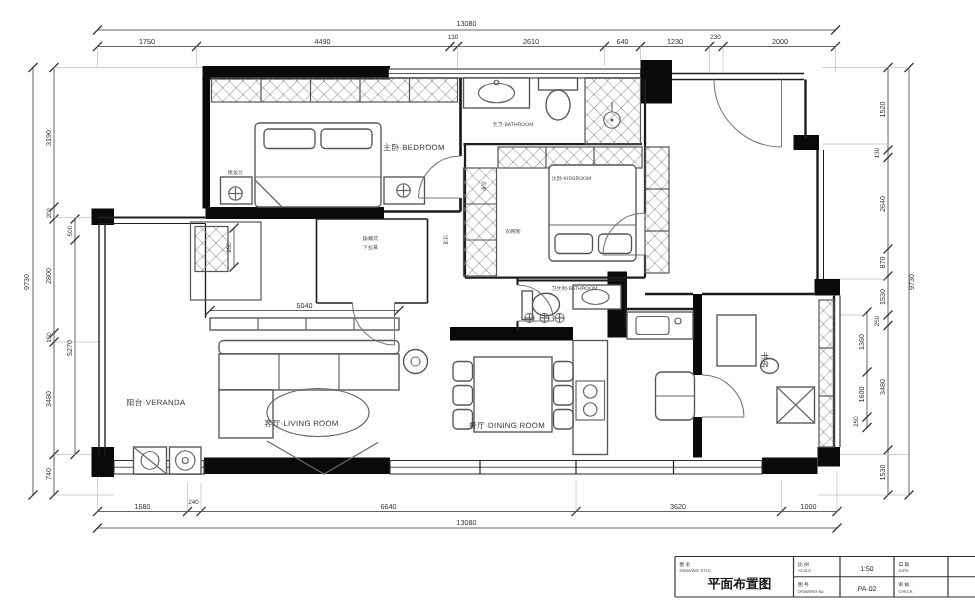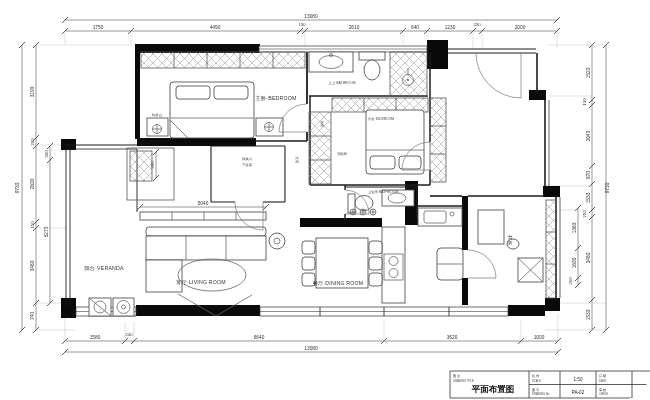--- a/index.html
+++ b/index.html
@@ -1,17 +1,17 @@
 <!DOCTYPE html>
 <html><head>
 <meta charset="utf-8">
 <style>
   html,body{margin:0;padding:0;background:#fff;}
   .sheet{width:650px;height:400px;position:relative;background:#fff;overflow:hidden;
-         font-family:"Liberation Sans", sans-serif;border-radius:29px;}
+         font-family:"Liberation Sans", sans-serif;}
   svg{display:block;}
   text{fill:#222;font-family:"Liberation Sans", sans-serif;}
   .dim{font-size:4.8px;fill:#333;}
   .dimsmall{font-size:4.2px;fill:#333;}
   .room{font-size:5.2px;fill:#333;letter-spacing:.2px;}
   .tiny{font-size:3.4px;fill:#444;}
   .tb-s{font-size:3.2px;fill:#222;}
   .tb-xs{font-size:2.7px;fill:#444;}
   .tb-title{font-size:8.5px;font-weight:bold;fill:#111;}
   .tb-val{font-size:4.6px;fill:#222;}

